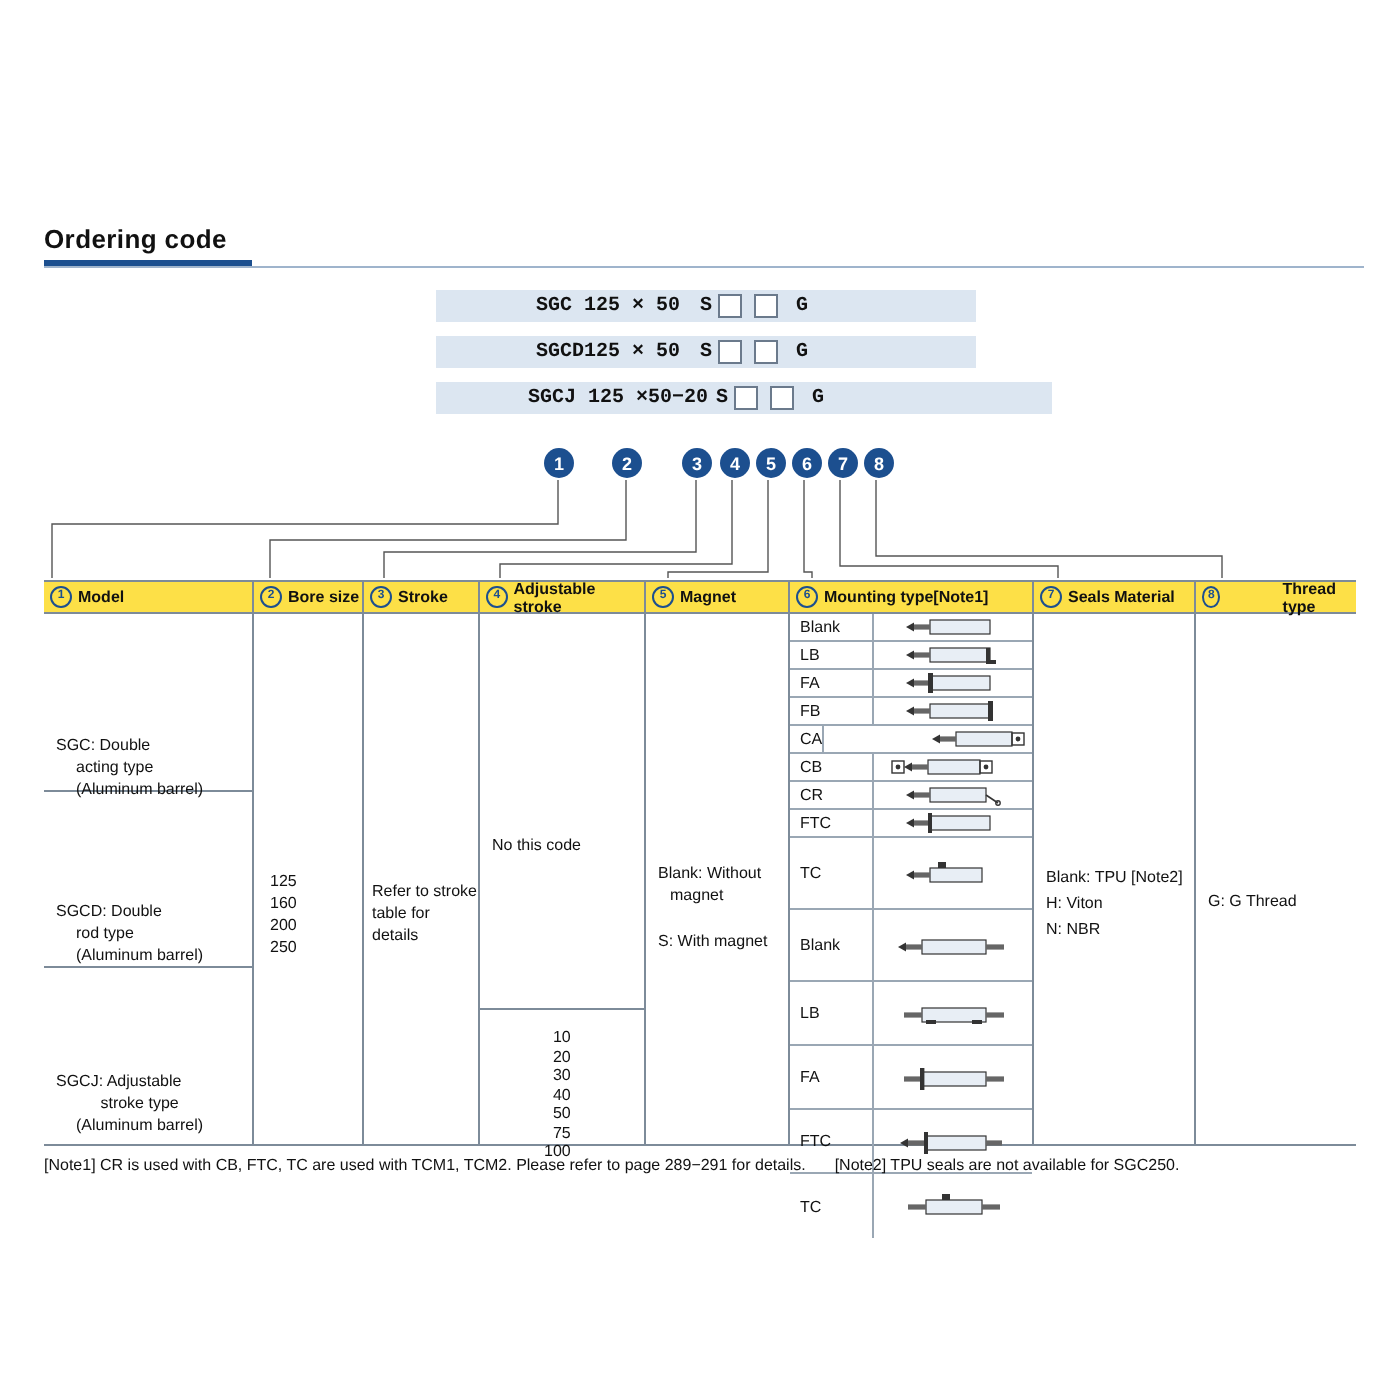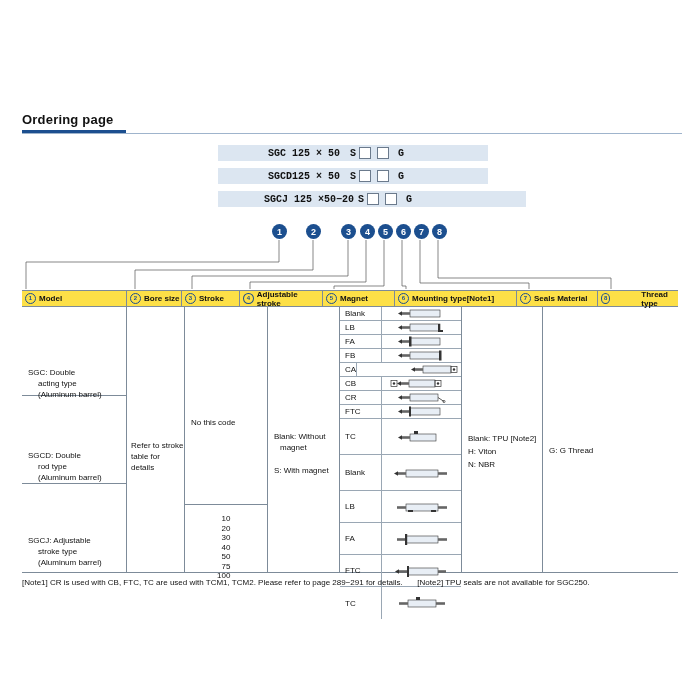--- a/index.html
+++ b/index.html
@@ -118,21 +118,21 @@
     position:absolute;left:22px;top:578px;width:660px;font-size:8px;color:#111;
   }
   .notes span.gap{display:inline-block;width:10px;}
 </style>
 </head>
 <body>
 
 <div class="page">
 
   <div class="heading">
-    <div class="title">Ordering page</div>
+    <div class="title">Ordering code</div>
     <div class="rule"></div>
     <div class="rule-light"></div>
   </div>
 
   <div class="codebar cb1">
     <div class="inner">
       <span class="codetxt">SGC  125 × 50</span>
       <span class="codetxt" style="margin-left:10px;">S</span>
       <span class="sq"></span>
       <span class="sq"></span>
@@ -234,25 +234,33 @@
         </div>
 
         <div class="celltxt" style="left:6px;top:143px;">
           <div>SGCD: Double</div>
           <div style="padding-left:10px;">rod type</div>
           <div style="padding-left:10px;">(Aluminum barrel)</div>
         </div>
 
         <div class="celltxt" style="left:6px;top:228px;">
           <div>SGCJ: Adjustable</div>
-          <div style="padding-left:10px;">stroke type</div>
+          <div style="padding-left:10px;text-align:center;">stroke type</div>
           <div style="padding-left:10px;">(Aluminum barrel)</div>
         </div>
       </div>
 
+      <div class="col c2">
+        <div class="celltxt" style="left:8px;top:128px;">
+          <div>125</div>
+          <div>160</div>
+          <div>200</div>
+          <div>250</div>
+        </div>
+      </div>
 
       <div class="col c3">
         <div class="celltxt" style="left:4px;top:133px;">
           <div>Refer to stroke</div>
           <div>table for details</div>
         </div>
       </div>
 
       <div class="col c4">
         <div class="divline" style="top:197px;"></div>

